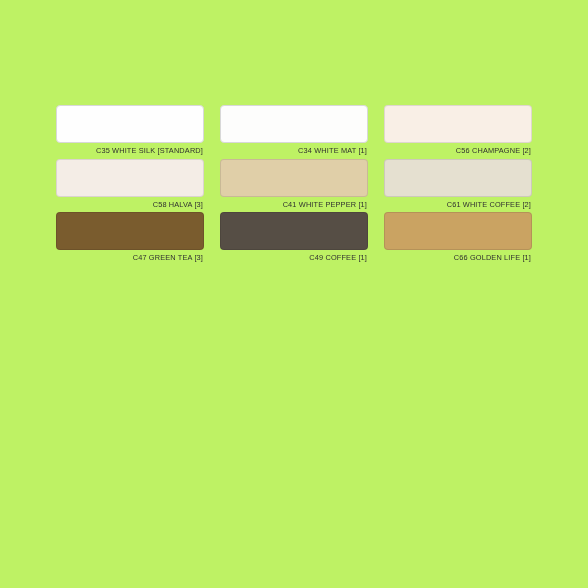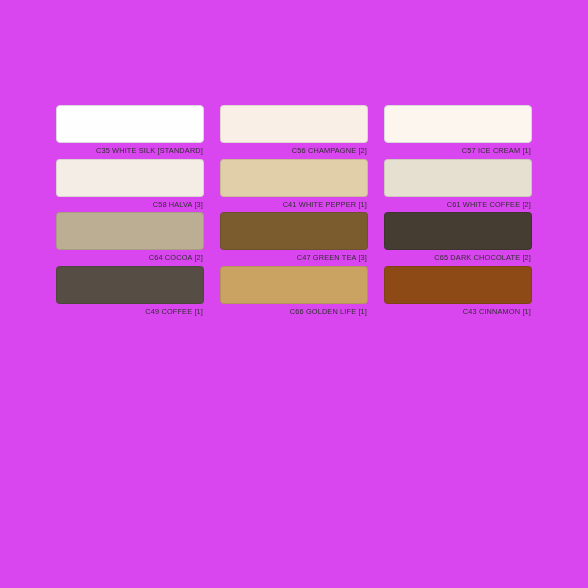--- a/index.html
+++ b/index.html
@@ -11,21 +11,21 @@
     width: 588px;
     height: 588px;
     background: #ffffff;
     font-family: "Liberation Sans", sans-serif;
     overflow: hidden;
   }
   #palette-sheet {
     position: relative;
     width: 588px;
     height: 588px;
-    background: #d946ef;
+    background: #bef264;
     box-sizing: border-box;
   }
   #swatch-grid {
     position: absolute;
     left: 56px;
     top: 105px;
     width: 476px;
     display: grid;
     grid-template-columns: repeat(3, 148px);
     column-gap: 16px;
@@ -68,57 +68,45 @@
 </head>
 <body>
 
 <div id="palette-sheet">
   <div id="swatch-grid">
       <div class="swatch-cell">
         <div class="swatch-chip light-edge" style="background: rgb(254, 254, 254);"></div>
         <div class="swatch-label">C35 WHITE SILK [STANDARD]</div>
       </div>
       <div class="swatch-cell">
+        <div class="swatch-chip light-edge" style="background: rgb(253, 253, 252);"></div>
+        <div class="swatch-label">C34 WHITE MAT [1]</div>
+      </div>
+      <div class="swatch-cell">
         <div class="swatch-chip" style="background: rgb(249, 239, 230);"></div>
         <div class="swatch-label">C56 CHAMPAGNE [2]</div>
-      </div>
-      <div class="swatch-cell">
-        <div class="swatch-chip light-edge" style="background: rgb(253, 246, 239);"></div>
-        <div class="swatch-label">C57 ICE CREAM [1]</div>
       </div>
       <div class="swatch-cell">
         <div class="swatch-chip" style="background: rgb(244, 237, 230);"></div>
         <div class="swatch-label">C58 HALVA [3]</div>
       </div>
       <div class="swatch-cell">
         <div class="swatch-chip" style="background: rgb(224, 207, 168);"></div>
         <div class="swatch-label">C41 WHITE PEPPER [1]</div>
       </div>
       <div class="swatch-cell">
         <div class="swatch-chip" style="background: rgb(229, 224, 208);"></div>
         <div class="swatch-label">C61 WHITE COFFEE [2]</div>
       </div>
       <div class="swatch-cell">
-        <div class="swatch-chip" style="background: rgb(188, 174, 146);"></div>
-        <div class="swatch-label">C64 COCOA [2]</div>
-      </div>
-      <div class="swatch-cell">
         <div class="swatch-chip" style="background: rgb(122, 92, 46);"></div>
         <div class="swatch-label">C47 GREEN TEA [3]</div>
-      </div>
-      <div class="swatch-cell">
-        <div class="swatch-chip" style="background: rgb(69, 60, 50);"></div>
-        <div class="swatch-label">C65 DARK CHOCOLATE [2]</div>
       </div>
       <div class="swatch-cell">
         <div class="swatch-chip" style="background: rgb(86, 78, 69);"></div>
         <div class="swatch-label">C49 COFFEE [1]</div>
       </div>
       <div class="swatch-cell">
         <div class="swatch-chip" style="background: rgb(202, 163, 98);"></div>
         <div class="swatch-label">C66 GOLDEN LIFE [1]</div>
       </div>
-      <div class="swatch-cell">
-        <div class="swatch-chip" style="background: rgb(142, 74, 22);"></div>
-        <div class="swatch-label">C43 CINNAMON [1]</div>
-      </div>
     </div>
 </div>
 
 </body></html>

